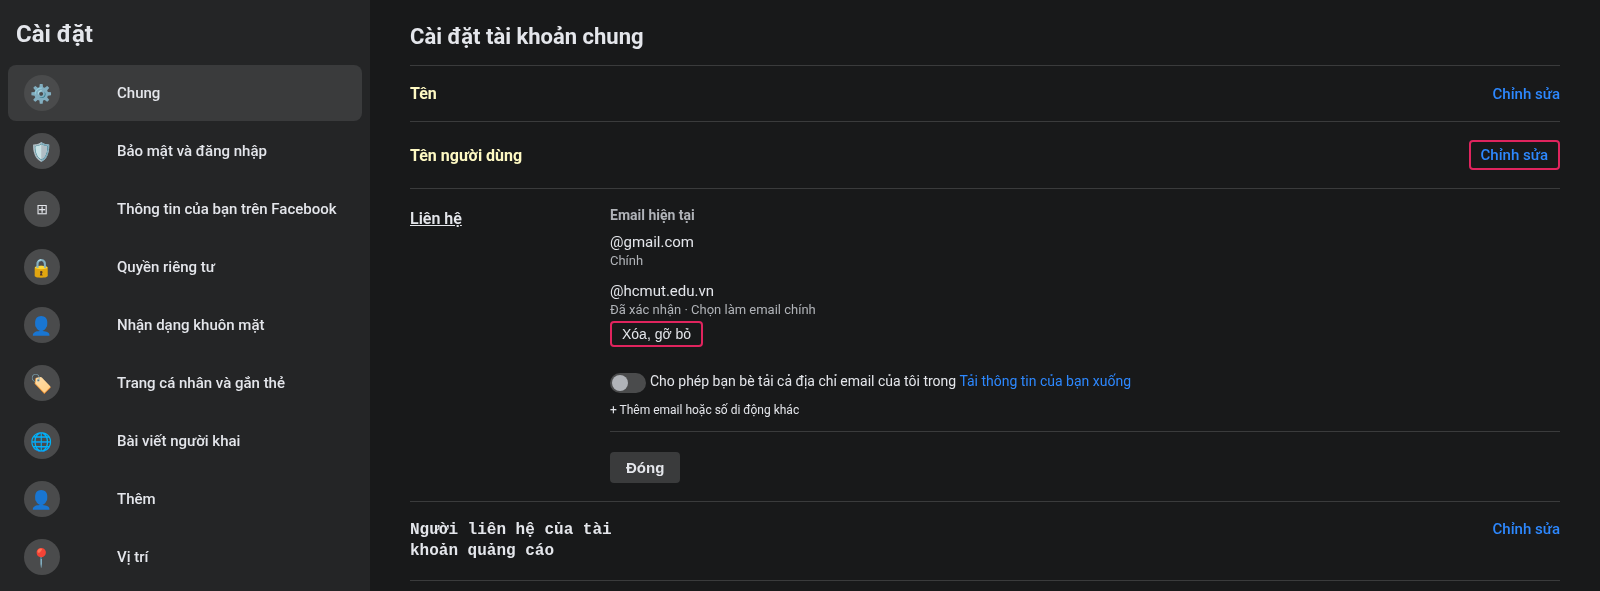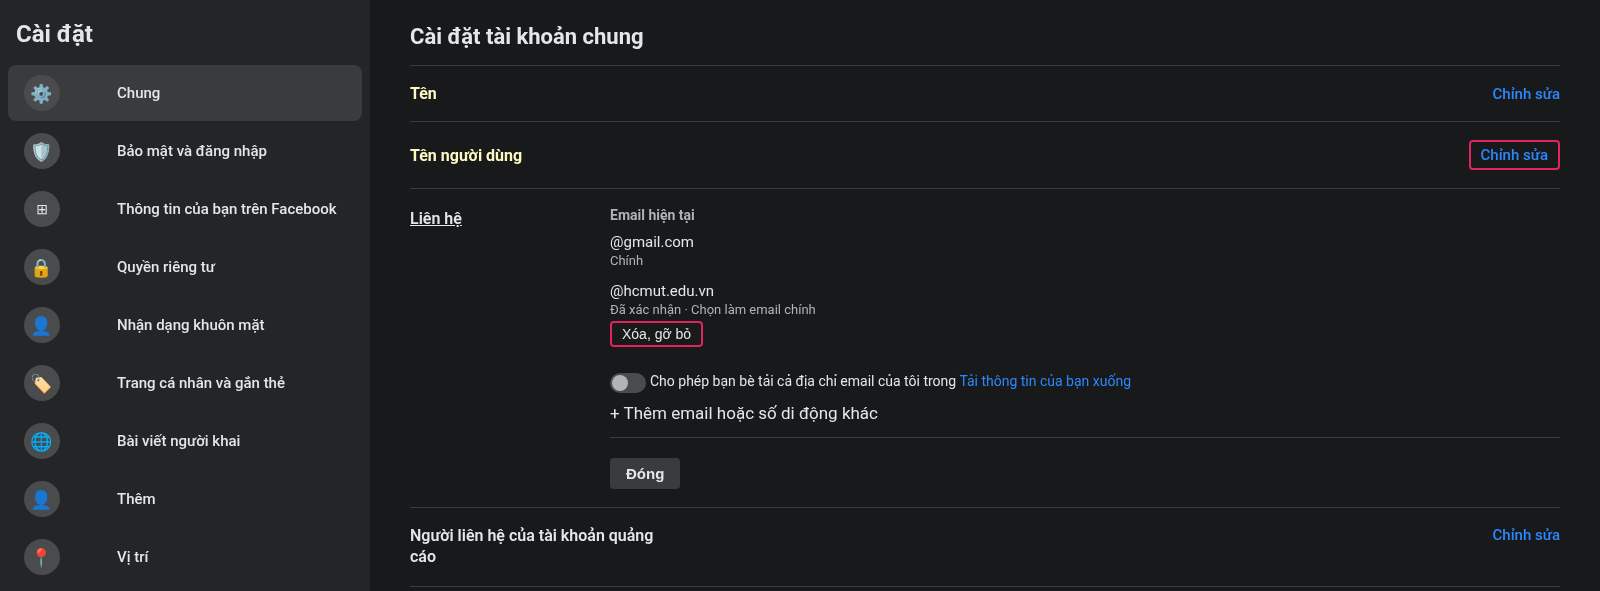--- a/index.html
+++ b/index.html
@@ -185,21 +185,21 @@
       font-size: 14px;
       color: #e4e6eb;
       line-height: 1.4;
     }
     .toggle-text a {
       color: #2d88ff;
       text-decoration: none;
     }
 
     .add-email-link {
-      font-size: 17px;
+      font-size: 12px;
       color: #e4e6eb;
       cursor: pointer;
       margin: 10px 0 14px 0;
       display: block;
       border-bottom: 1px solid #3a3b3c;
       padding-bottom: 14px;
     }
     .dong-btn {
       display: inline-block;
       background-color: #3a3b3c;
@@ -220,20 +220,21 @@
       justify-content: space-between;
       padding: 18px 0;
       border-bottom: 1px solid #3a3b3c;
     }
     .settings-row-multi-label {
       font-size: 16px;
       font-weight: 600;
       color: #e4e6eb;
       max-width: 250px;
       line-height: 1.3;
+      font-family: Liberation Mono, monospace;
     }
   </style>
 </head>
 <body>
 
 <div class="sidebar">
   <div class="sidebar-title">Cài đặt</div>
 
   <div class="sidebar-item active">
     <div class="sidebar-item-icon">⚙️</div>

